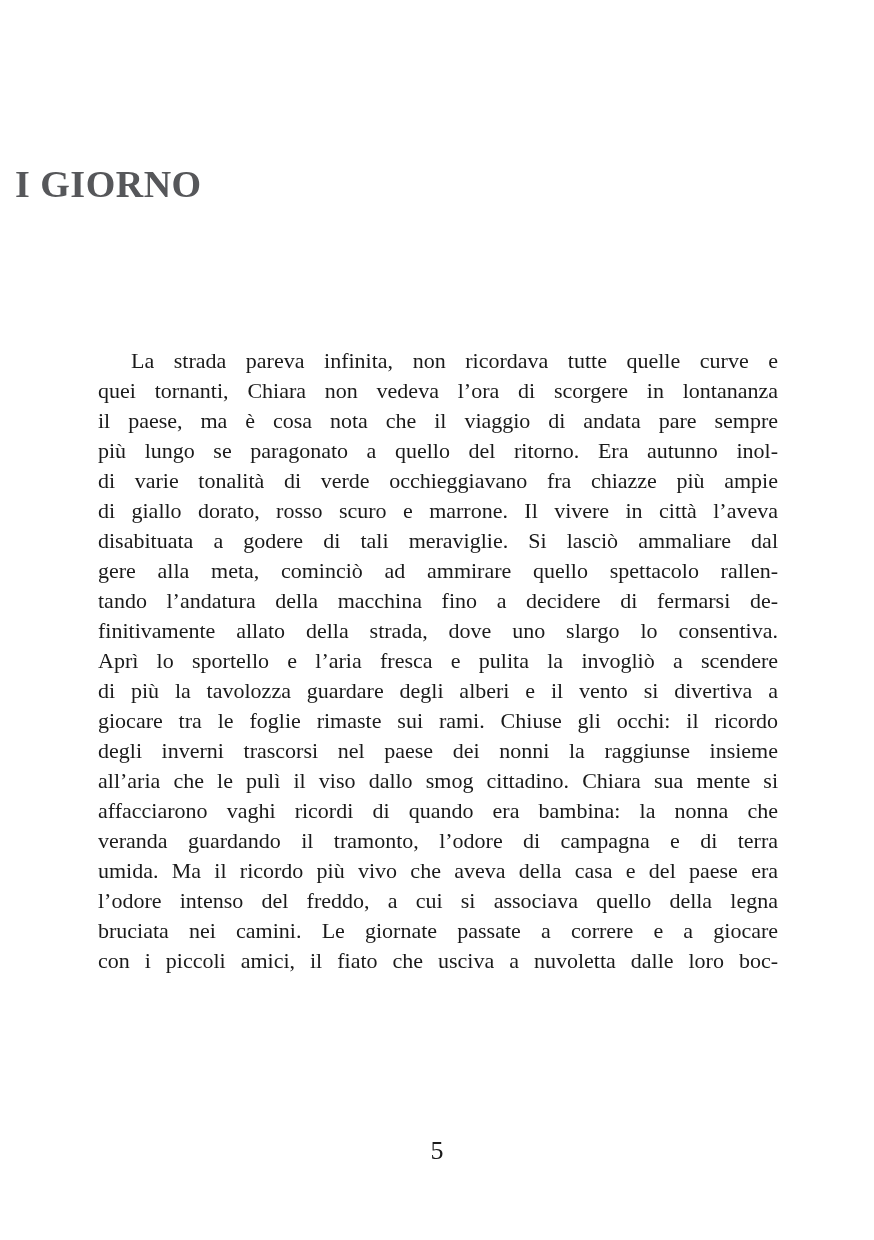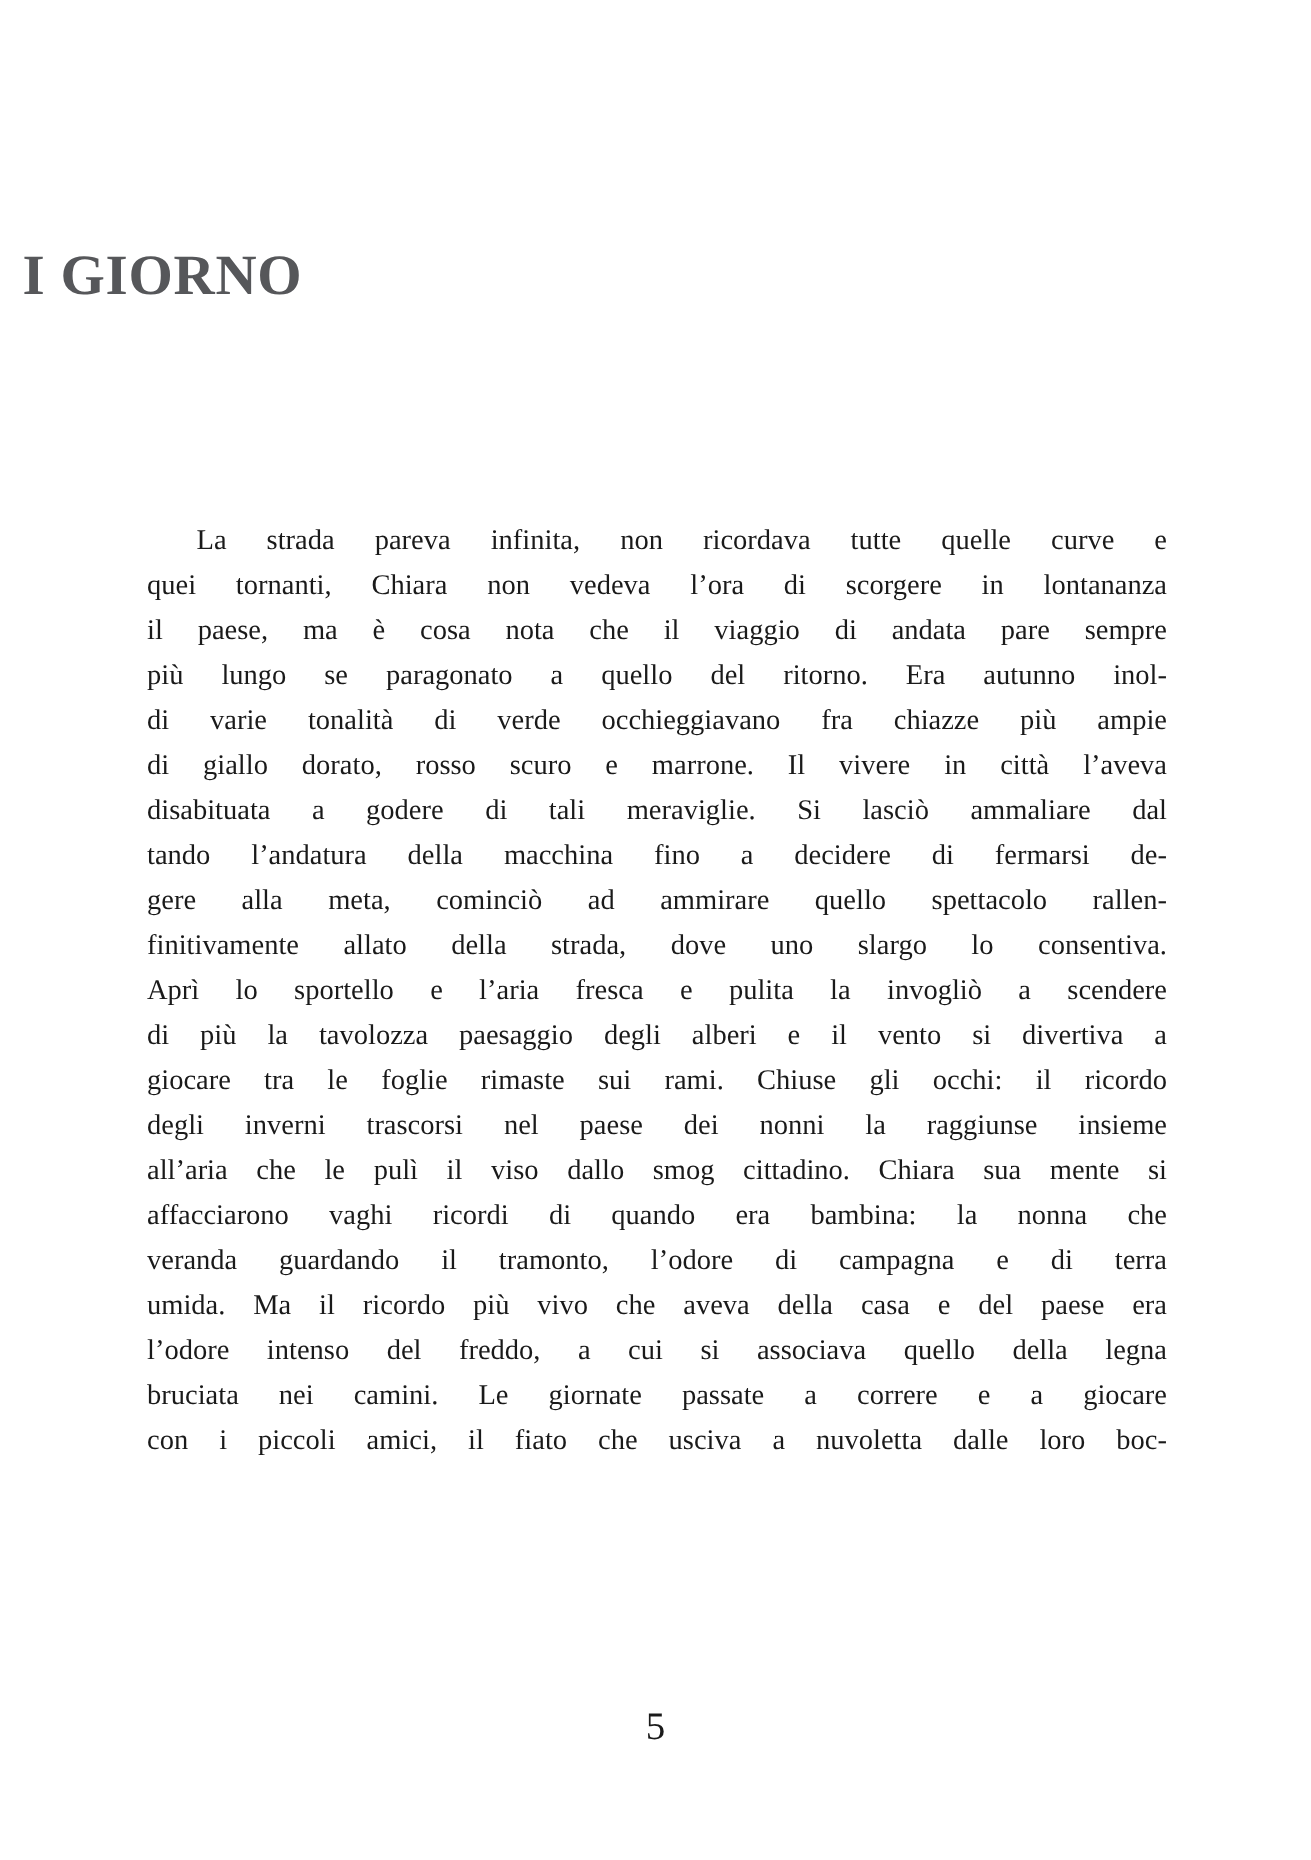--- a/index.html
+++ b/index.html
@@ -30,21 +30,21 @@
     color: #56575a;
   }
   .text-block {
     position: absolute;
     top: 346px;
     left: 98px;
     width: 680px;
     color: #1a1a1a;
   }
   .text-line {
-    font-size: 19px;
+    font-size: 22px;
     line-height: 30px;
     text-align: justify;
     text-align-last: justify;
     text-justify: inter-word;
     white-space: normal;
     overflow: hidden;
     height: 30px;
     box-sizing: border-box;
   }
   .text-line.first-line {
@@ -70,25 +70,25 @@
   <h1 class="chapter-title">I GIORNO</h1>
 
   <div class="text-block">
     <div class="text-line first-line">La strada pareva infinita, non ricordava tutte quelle curve e</div>
     <div class="text-line">quei tornanti, Chiara non vedeva l’ora di scorgere in lontananza</div>
     <div class="text-line">il paese, ma è cosa nota che il viaggio di andata pare sempre</div>
     <div class="text-line">più lungo se paragonato a quello del ritorno. Era autunno inol-</div>
     <div class="text-line">di varie tonalità di verde occhieggiavano fra chiazze più ampie</div>
     <div class="text-line">di giallo dorato, rosso scuro e marrone. Il vivere in città l’aveva</div>
     <div class="text-line">disabituata a godere di tali meraviglie. Si lasciò ammaliare dal</div>
+    <div class="text-line">gere alla meta, cominciò ad ammirare quello spettacolo rallen-</div>
     <div class="text-line">tando l’andatura della macchina fino a decidere di fermarsi de-</div>
-    <div class="text-line">gere alla meta, cominciò ad ammirare quello spettacolo rallen-</div>
     <div class="text-line">finitivamente allato della strada, dove uno slargo lo consentiva.</div>
     <div class="text-line">Aprì lo sportello e l’aria fresca e pulita la invogliò a scendere</div>
-    <div class="text-line">di più la tavolozza paesaggio degli alberi e il vento si divertiva a</div>
+    <div class="text-line">di più la tavolozza guardare degli alberi e il vento si divertiva a</div>
     <div class="text-line">giocare tra le foglie rimaste sui rami. Chiuse gli occhi: il ricordo</div>
     <div class="text-line">degli inverni trascorsi nel paese dei nonni la raggiunse insieme</div>
     <div class="text-line">all’aria che le pulì il viso dallo smog cittadino. Chiara sua mente si</div>
     <div class="text-line">affacciarono vaghi ricordi di quando era bambina: la nonna che</div>
     <div class="text-line">veranda guardando il tramonto, l’odore di campagna e di terra</div>
     <div class="text-line">umida. Ma il ricordo più vivo che aveva della casa e del paese era</div>
     <div class="text-line">l’odore intenso del freddo, a cui si associava quello della legna</div>
     <div class="text-line">bruciata nei camini. Le giornate passate a correre e a giocare</div>
     <div class="text-line">con i piccoli amici, il fiato che usciva a nuvoletta dalle loro boc-</div>
   </div>

